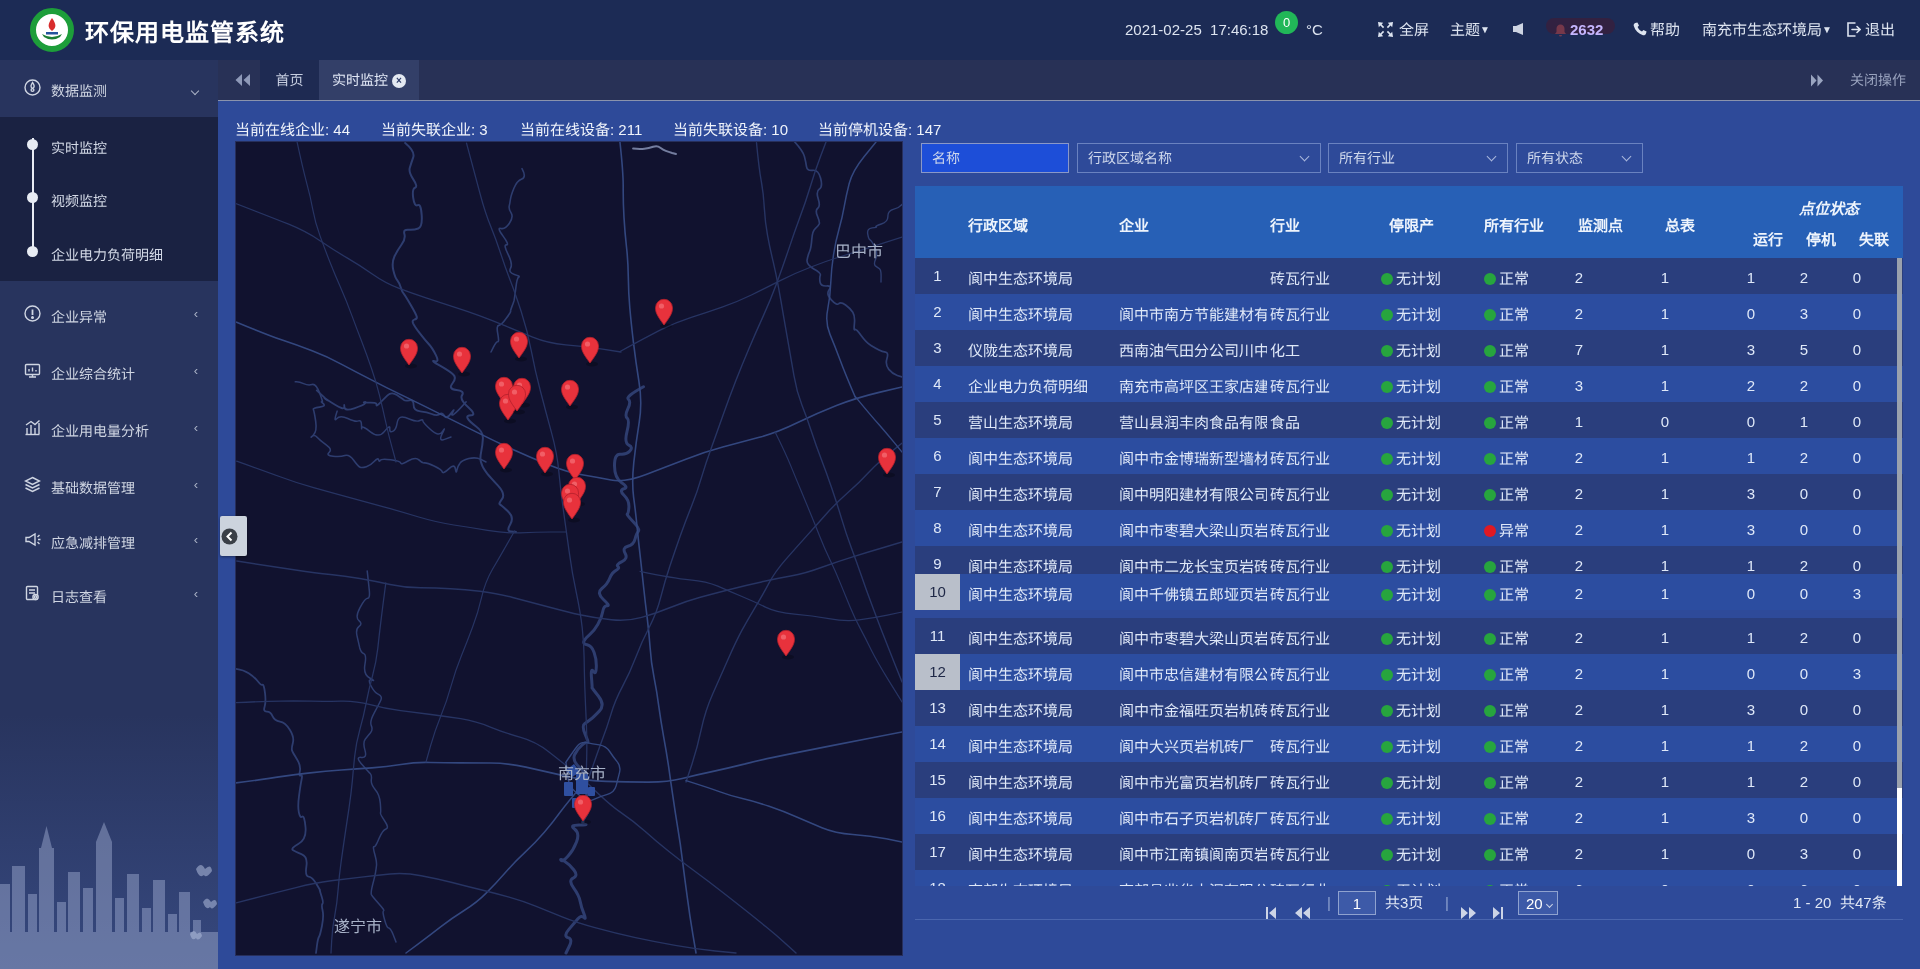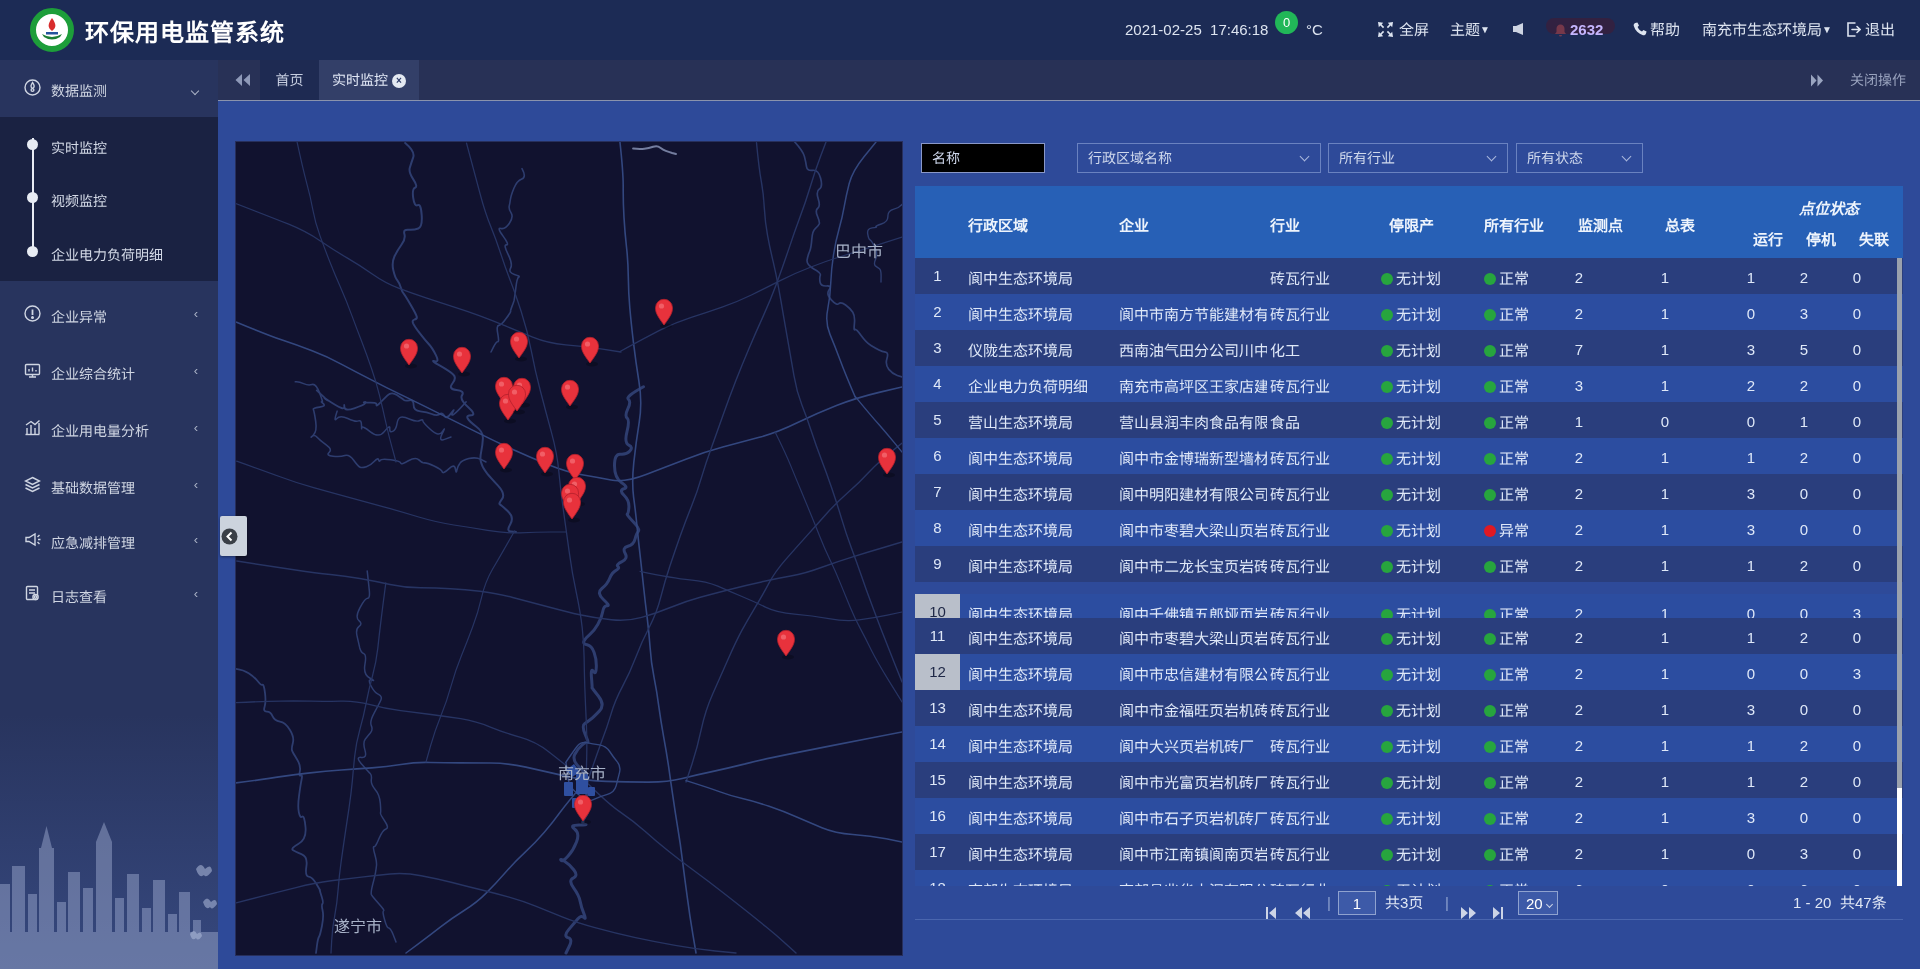--- a/index.html
+++ b/index.html
@@ -192,20 +192,27 @@
       <path d="M8 1 L8 13 L1.5 7 Z M16 1 L16 13 L9.5 7 Z"></path>
     </svg>
   <div id="tab-home">首页</div>
   <div id="tab-active">实时监控 <span style="display:inline-block;width:14px;height:14px;border-radius:50%;background:#e4e9f2;color:#2c3b68;font-size:10px;line-height:14px;text-align:center;vertical-align:1px;font-weight:bold;">×</span></div>
   <div id="closeops"><svg style="vertical-align:-2px;margin-right:26px;" width="14" height="13" viewBox="0 0 14 13" fill="#9aa5c0">
         <path d="M1 0.5 L1 12.5 L6.5 6.5 Z M7.5 0.5 L7.5 12.5 L13 6.5 Z"></path>
       </svg>关闭操作</div>
 </div>
 
 <div id="main">
+  <div id="stats">
+    <div class="stat" style="left:17px;">当前在线企业: 44</div>
+    <div class="stat" style="left:163px;">当前失联企业: 3</div>
+    <div class="stat" style="left:302px;">当前在线设备: 211</div>
+    <div class="stat" style="left:455px;">当前失联设备: 10</div>
+    <div class="stat" style="left:600px;">当前停机设备: 147</div>
+  </div>
   <div id="mapbox">
       <svg width="666" height="813" viewBox="0 0 666 813" style="position:absolute;left:0;top:0;">
         <path d="M 169.2 1.0 Q 179.3 9.5 177.2 15.4 Q 175.1 21.4 173.8 25.8 Q 172.5 30.2 177.3 37.4 Q 182.1 44.7 179.0 45.8 Q 176.0 46.9 177.2 55.9 Q 178.5 65.0 181.7 63.2 Q 185.0 61.4 185.7 73.2 Q 186.5 84.9 182.3 86.5 Q 178.1 88.1 172.6 87.7 Q 167.0 87.2 168.4 92.0 Q 169.8 96.7 165.6 102.5 Q 161.3 108.4 158.4 114.5 Q 155.6 120.7 157.3 128.1 Q 159.0 135.5 161.2 138.2 Q 163.4 141.0 164.8 145.5 Q 166.2 150.1 167.5 151.4 Q 168.7 152.7 174.6 162.8 Q 180.5 172.9 180.8 175.0 Q 181.1 177.1 178.4 177.6 Q 175.8 178.2 177.1 181.3 Q 178.5 184.4 183.9 191.4 Q 189.3 198.4 192.7 202.0 Q 196.2 205.7 199.9 213.1 Q 203.6 220.6 198.7 219.2 Q 193.9 217.9 204.0 223.7 Q 214.1 229.5 217.4 232.7 Q 220.8 235.9 216.4 241.5 Q 211.9 247.1 220.4 247.9 Q 228.8 248.8 226.1 253.1 Q 223.4 257.3 232.0 265.1 Q 240.6 272.9 235.3 273.2 Q 230.1 273.4 231.6 276.3 Q 233.0 279.2 240.1 284.5 Q 247.3 289.8 246.9 296.4 Q 246.6 302.9 245.2 309.6 Q 243.8 316.2 244.9 319.9 Q 246.0 323.5 247.4 326.1 Q 248.9 328.7 251.4 331.8 Q 254.0 334.9 261.8 343.4 Q 269.7 352.0 266.1 356.9 Q 262.6 361.9 263.6 362.2 Q 264.7 362.6 271.6 368.9 Q 278.5 375.1 274.3 382.2 Q 270.0 389.3 275.0 389.6 L 280.0 390.0" fill="none" stroke="#2e3d6f" stroke-width="2.0" stroke-opacity="1.0" stroke-linejoin="round" stroke-linecap="round"></path>
         <path d="M 286.0 26.6 Q 290.7 35.1 285.8 37.1 Q 280.9 39.0 277.9 46.3 Q 274.9 53.7 274.4 57.5 Q 273.9 61.4 273.2 64.1 Q 272.6 66.8 275.1 70.8 Q 277.7 74.8 273.4 81.2 Q 269.2 87.6 264.9 86.4 Q 260.6 85.2 267.1 94.1 Q 273.6 103.0 270.4 102.9 Q 267.2 102.8 272.1 112.3 Q 276.9 121.9 274.6 126.2 Q 272.2 130.6 278.4 132.4 Q 284.6 134.3 282.8 135.1 Q 281.0 135.9 279.8 146.2 Q 278.5 156.5 278.1 158.4 Q 277.6 160.4 275.8 164.9 Q 274.1 169.5 274.6 169.6 Q 275.1 169.6 270.3 176.3 Q 265.5 183.1 262.8 183.4 Q 260.2 183.7 261.8 191.8 Q 263.3 199.9 261.8 199.7 Q 260.4 199.4 257.7 204.7 L 255.0 210.0" fill="none" stroke="#2e3d6f" stroke-width="1.6" stroke-opacity="1.0" stroke-linejoin="round" stroke-linecap="round"></path>
         <path d="M 407.5 244.7 Q 389.4 254.6 392.3 257.1 Q 395.3 259.6 391.9 266.7 Q 388.5 273.9 391.2 276.1 Q 393.8 278.4 391.0 289.6 Q 388.1 300.8 392.8 303.1 Q 397.4 305.3 393.9 309.0 Q 390.3 312.8 384.4 312.2 Q 378.5 311.6 378.5 323.8 Q 378.5 336.0 385.7 340.7 Q 392.9 345.5 387.9 346.8 Q 382.8 348.2 388.0 353.3 Q 393.3 358.4 392.9 365.1 Q 392.5 371.8 391.3 372.1 Q 390.2 372.3 397.2 379.7 Q 404.3 387.2 402.4 389.2 Q 400.5 391.2 399.1 396.8 Q 397.8 402.5 391.9 404.2 Q 386.1 405.8 389.1 411.3 Q 392.2 416.7 386.0 419.7 Q 379.8 422.7 381.9 424.5 Q 384.0 426.3 380.0 428.3 Q 376.0 430.4 373.7 436.2 Q 371.5 442.0 365.9 446.5 Q 360.3 451.1 367.4 457.5 Q 374.6 464.0 371.1 463.8 Q 367.7 463.7 366.7 469.7 Q 365.7 475.7 361.9 482.3 Q 358.2 488.9 353.9 492.4 Q 349.7 495.9 348.1 498.9 Q 346.5 501.8 351.1 502.8 Q 355.7 503.7 358.1 510.4 Q 360.6 517.1 360.3 525.2 Q 360.1 533.3 357.3 529.4 Q 354.6 525.5 355.5 535.8 Q 356.4 546.1 356.0 545.8 Q 355.6 545.5 362.5 554.2 Q 369.3 562.9 363.3 569.1 Q 357.3 575.4 354.4 577.5 Q 351.6 579.7 348.6 581.7 Q 345.6 583.8 349.2 592.3 Q 352.8 600.8 351.7 600.2 Q 350.5 599.6 346.0 603.1 Q 341.5 606.7 338.7 612.5 Q 336.0 618.3 343.5 625.6 Q 351.1 632.9 351.2 638.0 Q 351.3 643.1 348.6 640.2 Q 346.0 637.4 348.8 642.5 Q 351.6 647.6 350.7 653.0 Q 349.9 658.5 351.8 663.1 Q 353.7 667.7 349.1 674.8 Q 344.5 681.8 348.7 682.3 Q 353.0 682.7 343.0 682.9 Q 333.1 683.0 338.5 687.0 Q 343.9 691.0 340.6 699.7 Q 337.3 708.4 331.9 714.3 Q 326.6 720.2 325.0 718.3 Q 323.5 716.3 328.5 719.2 Q 333.5 722.2 337.9 728.0 Q 342.4 733.8 337.2 736.1 Q 332.1 738.3 337.6 745.8 Q 343.0 753.3 344.1 759.1 Q 345.2 764.9 347.9 771.6 Q 350.5 778.3 347.9 775.5 Q 345.3 772.8 341.9 776.7 Q 338.6 780.6 332.9 787.4 Q 327.2 794.1 332.0 795.6 Q 336.9 797.0 333.4 804.0 L 330.0 811.0" fill="none" stroke="#2e3d6f" stroke-width="3.0" stroke-opacity="1.0" stroke-linejoin="round" stroke-linecap="round"></path>
         <path d="M 556.8 -2.2 Q 566.9 8.6 568.4 14.4 Q 569.9 20.3 570.5 24.7 Q 571.0 29.1 576.7 28.3 Q 582.4 27.6 584.6 36.2 Q 586.9 44.8 583.4 47.1 Q 579.8 49.3 582.2 56.8 Q 584.6 64.3 581.8 66.2 Q 579.0 68.1 581.4 74.0 Q 583.9 79.9 583.3 81.8 Q 582.6 83.8 579.5 86.3 Q 576.4 88.7 575.8 97.3 Q 575.2 105.9 573.6 109.5 Q 572.0 113.0 571.1 117.9 Q 570.3 122.7 577.8 126.9 Q 585.3 131.0 584.3 133.2 Q 583.4 135.5 584.0 139.9 Q 584.6 144.3 590.5 144.0 Q 596.4 143.6 593.1 147.8 Q 589.9 152.0 595.3 157.9 Q 600.7 163.8 602.8 161.7 Q 604.8 159.6 609.6 163.0 Q 614.3 166.4 616.8 170.3 Q 619.2 174.2 618.4 181.6 Q 617.7 189.0 618.8 187.7 Q 620.0 186.3 625.1 193.5 Q 630.2 200.6 635.0 203.5 Q 639.8 206.4 643.0 208.1 Q 646.2 209.9 649.5 210.2 Q 652.8 210.5 650.9 216.7 Q 649.1 222.9 652.8 227.4 Q 656.6 232.0 661.3 233.5 L 666.0 235.0" fill="none" stroke="#2e3d6f" stroke-width="1.7" stroke-opacity="1.0" stroke-linejoin="round" stroke-linecap="round"></path>
         <path d="M 667.7 60.3 Q 664.1 65.7 657.9 67.1 Q 651.7 68.6 651.9 74.2 Q 652.1 79.8 645.3 82.0 Q 638.5 84.2 640.1 84.7 Q 641.6 85.3 636.2 85.9 Q 630.9 86.4 631.7 91.8 Q 632.6 97.2 634.1 97.9 Q 635.5 98.6 638.8 105.1 Q 642.1 111.6 639.7 116.9 Q 637.4 122.2 639.4 123.9 Q 641.5 125.6 643.3 126.6 Q 645.1 127.6 645.1 133.8 L 645.0 140.0" fill="none" stroke="#2e3d6f" stroke-width="1.4" stroke-opacity="1.0" stroke-linejoin="round" stroke-linecap="round"></path>
         <path d="M 80.7 248.4 Q 93.9 260.5 90.6 257.9 Q 87.3 255.2 88.9 256.3 Q 90.4 257.4 99.5 263.0 Q 108.5 268.6 108.3 264.8 Q 108.1 261.0 108.4 265.1 Q 108.7 269.3 118.2 266.3 Q 127.7 263.3 129.2 261.3 Q 130.7 259.3 128.3 260.0 Q 125.9 260.8 133.2 260.6 Q 140.5 260.4 140.4 262.0 Q 140.3 263.6 140.9 263.5 Q 141.5 263.4 144.5 260.4 Q 147.5 257.3 151.5 253.4 Q 155.5 249.6 160.9 253.1 Q 166.3 256.7 167.7 257.9 Q 169.2 259.2 173.4 258.3 Q 177.7 257.4 177.6 263.1 Q 177.5 268.8 184.3 269.3 Q 191.1 269.8 195.8 272.0 Q 200.6 274.2 203.5 272.2 Q 206.4 270.2 208.4 273.9 Q 210.3 277.6 214.8 271.6 Q 219.2 265.7 217.0 269.6 Q 214.7 273.6 216.8 272.8 Q 218.9 272.0 224.5 266.0 L 230.0 260.0" fill="none" stroke="#2e3d6f" stroke-width="1.8" stroke-opacity="1.0" stroke-linejoin="round" stroke-linecap="round"></path>
         <path d="M 101.2 269.1 Q 97.3 280.8 100.6 276.8 Q 104.0 272.8 111.8 276.5 Q 119.6 280.2 122.5 278.9 Q 125.4 277.6 125.5 283.1 Q 125.6 288.7 125.7 285.9 Q 125.9 283.1 134.4 289.8 Q 142.9 296.6 148.5 289.4 Q 154.2 282.2 153.8 286.5 Q 153.4 290.8 156.7 289.4 Q 160.0 288.0 160.9 282.2 Q 161.7 276.5 164.4 275.4 Q 167.0 274.3 173.9 277.3 Q 180.8 280.2 183.9 278.5 Q 186.9 276.8 186.8 278.6 Q 186.6 280.3 194.8 287.8 Q 202.9 295.3 206.6 289.4 Q 210.2 283.5 206.2 291.6 Q 202.2 299.7 208.6 297.4 L 215.0 295.0" fill="none" stroke="#2e3d6f" stroke-width="1.5" stroke-opacity="1.0" stroke-linejoin="round" stroke-linecap="round"></path>
         <path d="M 59.3 239.8 Q 62.9 239.4 67.6 241.6 Q 72.3 243.7 76.0 242.5 Q 79.8 241.2 83.7 251.2 Q 87.6 261.2 85.9 260.2 Q 84.3 259.2 87.3 261.7 Q 90.3 264.3 83.4 265.1 Q 76.5 266.0 77.4 267.6 Q 78.2 269.3 79.7 279.4 Q 81.1 289.4 77.4 293.0 Q 73.7 296.5 76.0 294.4 Q 78.3 292.3 81.1 295.2 Q 83.8 298.1 90.2 302.8 Q 96.7 307.5 93.2 310.4 Q 89.6 313.4 97.0 314.2 Q 104.4 315.0 108.8 313.5 Q 113.2 312.1 117.7 318.2 Q 122.1 324.3 124.1 325.2 Q 126.0 326.1 130.4 324.7 Q 134.8 323.3 138.4 319.3 Q 142.0 315.3 142.6 317.9 Q 143.2 320.4 144.2 318.4 Q 145.2 316.4 154.8 317.8 Q 164.5 319.2 164.8 321.1 Q 165.2 323.0 172.4 318.8 Q 179.7 314.6 182.9 317.9 Q 186.2 321.3 188.4 320.9 Q 190.6 320.5 198.1 324.0 Q 205.7 327.6 206.3 329.9 Q 207.0 332.2 212.8 326.8 Q 218.6 321.4 219.4 326.9 Q 220.1 332.3 220.8 328.3 Q 221.6 324.2 223.8 321.4 Q 225.9 318.5 232.8 316.6 Q 239.8 314.8 244.9 317.4 L 250.0 320.0" fill="none" stroke="#2e3d6f" stroke-width="1.6" stroke-opacity="1.0" stroke-linejoin="round" stroke-linecap="round"></path>
@@ -343,21 +350,21 @@
         </g>
       </svg>
     </div>
   <div id="handle">
       <svg style="position:absolute;left:1px;top:12px;" width="17" height="17" viewBox="0 0 17 17">
         <circle cx="8.5" cy="8.5" r="8" fill="#3a3f47"></circle>
         <path d="M10.5 4.5 L6.5 8.5 L10.5 12.5" stroke="#fff" stroke-width="2" fill="none"></path>
       </svg>
     </div>
   <div id="rightpanel">
-    <div class="filter" style="left:6px; width:124px; padding-left:10px; background:#000000; border-color:#8a98c8;">名称</div>
+    <div class="filter" style="left:6px; width:148px; padding-left:10px; background:#1d4ed8; border-color:#8a98c8;">名称</div>
     <div class="filter" style="left:162px; width:244px; padding-left:10px;">行政区域名称<span class="chev" style="position:absolute;right:12px;top:9px;"></span></div>
     <div class="filter" style="left:413px; width:180px; padding-left:10px;">所有行业<span class="chev" style="position:absolute;right:12px;top:9px;"></span></div>
     <div class="filter" style="left:601px; width:127px; padding-left:10px;">所有状态<span class="chev" style="position:absolute;right:12px;top:9px;"></span></div>
     <div id="thead">
         <div class="th" style="left:53px;top:28px;">行政区域</div>
         <div class="th" style="left:204px;top:28px;">企业</div>
         <div class="th" style="left:355px;top:28px;">行业</div>
         <div class="th" style="left:474px;top:28px;">停限产</div>
         <div class="th" style="left:569px;top:28px;">所有行业</div>
         <div class="th" style="left:663px;top:28px;">监测点</div>
@@ -478,21 +485,21 @@
           <div class="cell" style="left:204px;width:148px;">阆中市二龙长宝页岩砖</div>
           <div class="cell" style="left:355px;width:104px;">砖瓦行业</div>
           <div class="cell" style="left:466px;"><span class="dot"></span>无计划</div>
           <div class="cell" style="left:569px;"><span class="dot"></span>正常</div>
           <div class="cell cc" style="left:649px;">2</div>
           <div class="cell cc" style="left:735px;">1</div>
           <div class="cell cc" style="left:821px;">1</div>
           <div class="cell cc" style="left:874px;">2</div>
           <div class="cell cc" style="left:927px;">0</div>
         </div>
-        <div class="row even" style="top:316px;margin-top:20px;">
+        <div class="row even" style="top:316px;">
           <div class="num sel">10</div>
           <div class="cell" style="left:53px;width:148px;">阆中生态环境局</div>
           <div class="cell" style="left:204px;width:148px;">阆中千佛镇五郎垭页岩</div>
           <div class="cell" style="left:355px;width:104px;">砖瓦行业</div>
           <div class="cell" style="left:466px;"><span class="dot"></span>无计划</div>
           <div class="cell" style="left:569px;"><span class="dot"></span>正常</div>
           <div class="cell cc" style="left:649px;">2</div>
           <div class="cell cc" style="left:735px;">1</div>
           <div class="cell cc" style="left:821px;">0</div>
           <div class="cell cc" style="left:874px;">0</div>

